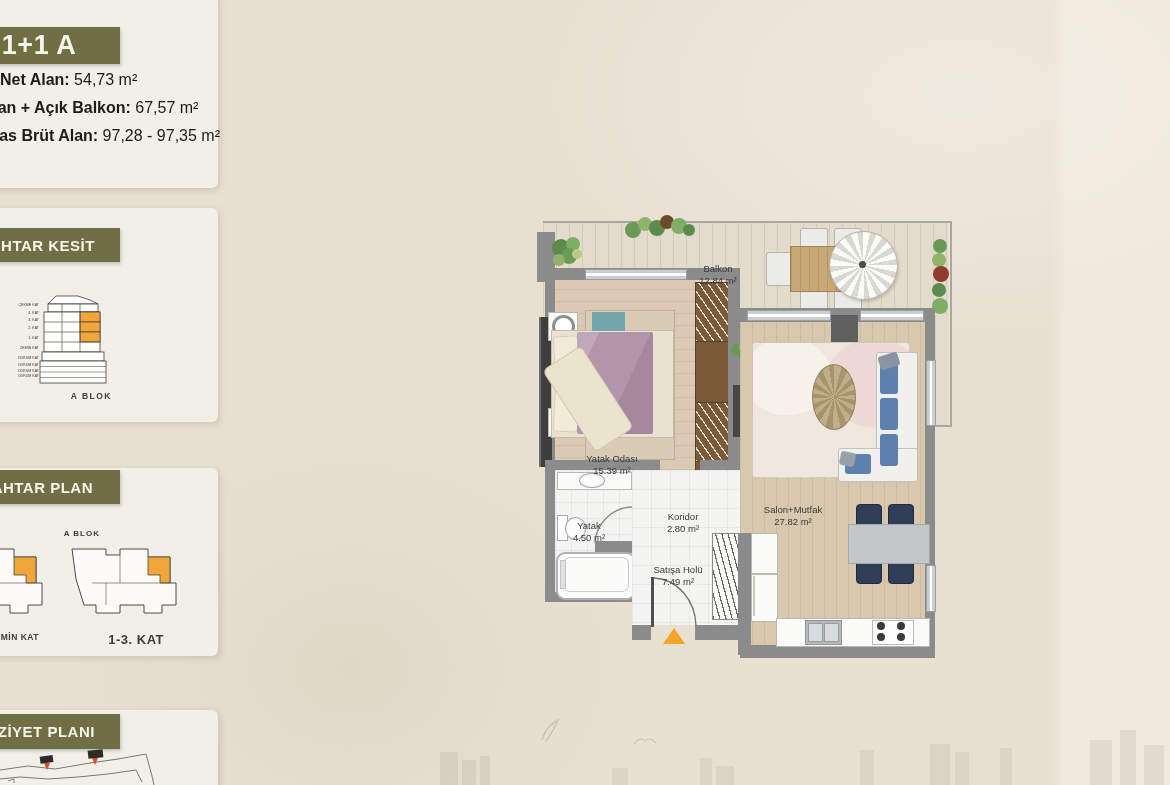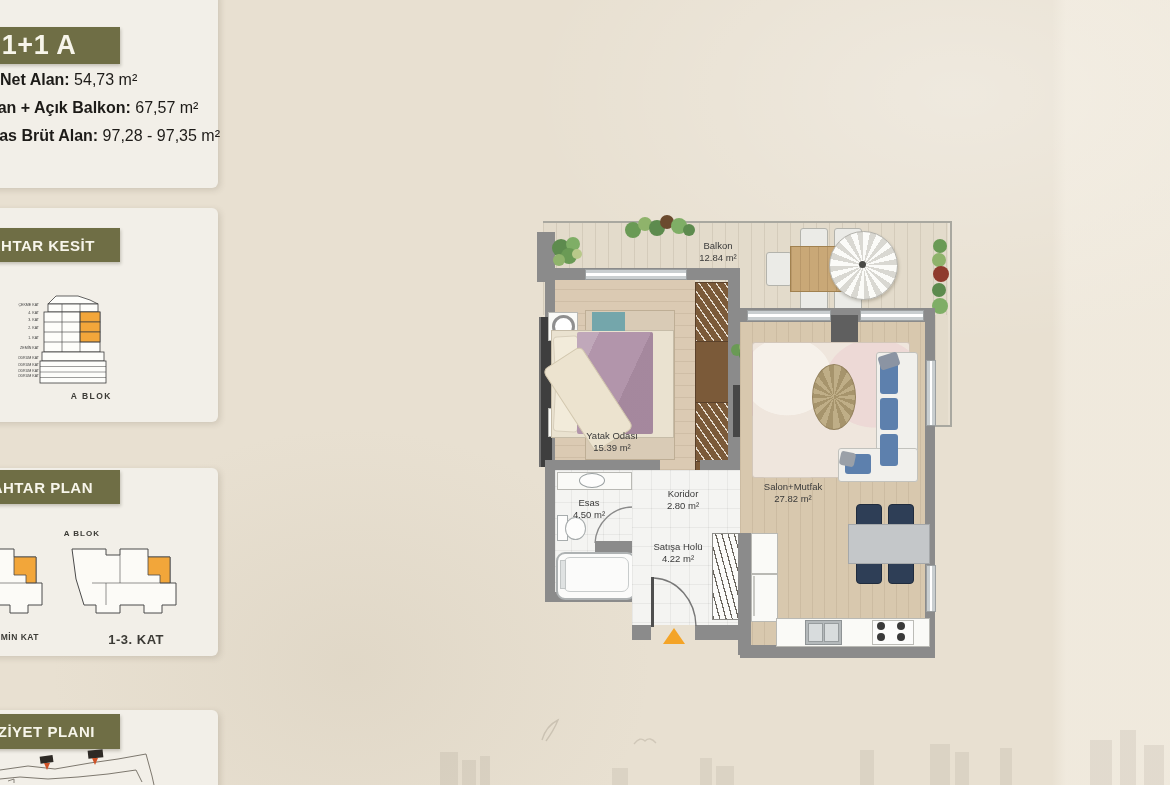--- a/index.html
+++ b/index.html
@@ -42,21 +42,21 @@
   .win-h{background:linear-gradient(#c9ced0 0 38%, #ffffff 38% 62%, #c9ced0 62% 100%);border:1px solid #9b9fa0;}
   .win-v{background:linear-gradient(90deg,#c9ced0 0 38%, #ffffff 38% 62%, #c9ced0 62% 100%);border:1px solid #9b9fa0;}
   .hatch-brown{background:#7b5a39;
     background-image:repeating-linear-gradient(55deg, rgba(250,245,235,.85) 0 1.2px, transparent 1.2px 7px);
     border:1px solid #5a412b;}
   .brown{background:#7b5a39;border:1px solid #5a412b;}
   .hatch-closet{background:#fbfbf9;border:1px solid #8d8d89;
     background-image:repeating-linear-gradient(75deg, rgba(70,65,56,.8) 0 1.2px, transparent 1.2px 6px);}
   .whitebox{background:#fafaf7;border:1px solid #b9b9b4;}
   .room-label{position:absolute;transform:translate(-50%,-50%);text-align:center;
-    font-size:9.5px;line-height:1.25;color:#3a3a3a;white-space:nowrap;}
+    font-size:9.5px;line-height:1.25;color:#3a3a3a;white-space:nowrap;margin-top:23px;}
   .navy{background:#2e3e56;border:1px solid #202c3e;border-radius:4px;}
   .chair-out{background:#ebebe7;border:1px solid #b3b3ac;border-radius:3px;}
   .skyline{position:absolute;background:rgba(134,126,110,.13);}
 </style>
 </head>
 <body>
 
 <div class="right-band"></div>
 
 <div>
@@ -334,24 +334,24 @@
   </div>
   <div class="room-label" style="left:75px;top:230px;">
     <div>Yatak Odası</div>
       <div>15.39 m²</div>
   </div>
   <div class="room-label" style="left:256px;top:281px;">
     <div>Salon+Mutfak</div>
       <div>27.82 m²</div>
   </div>
   <div class="room-label" style="left:52px;top:297px;">
-    <div>Esas</div>
+    <div>Yatak</div>
       <div>4.50 m²</div>
   </div>
   <div class="room-label" style="left:146px;top:288px;">
     <div>Koridor</div>
       <div>2.80 m²</div>
   </div>
   <div class="room-label" style="left:141px;top:341px;">
     <div>Satışa Holü</div>
-      <div>4.22 m²</div>
+      <div>7.49 m²</div>
   </div>
 </div>
 
 </body></html>

